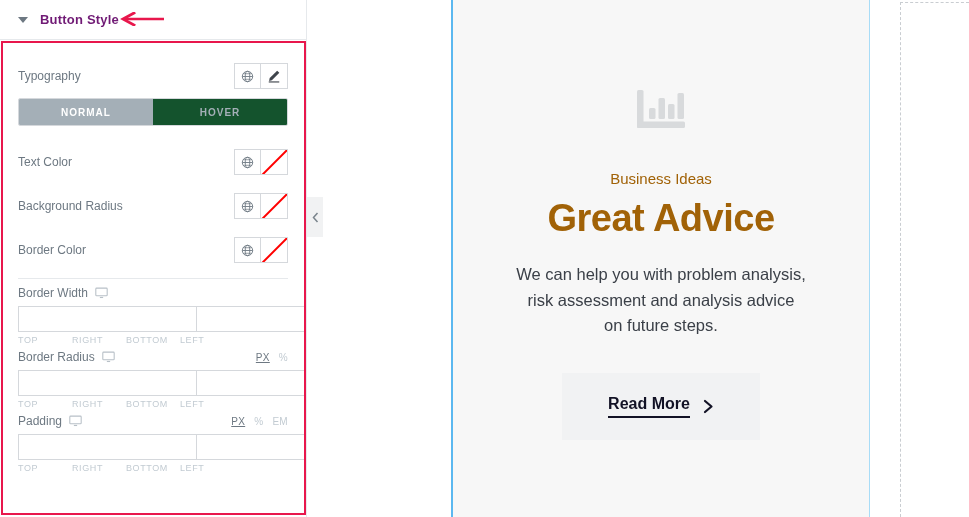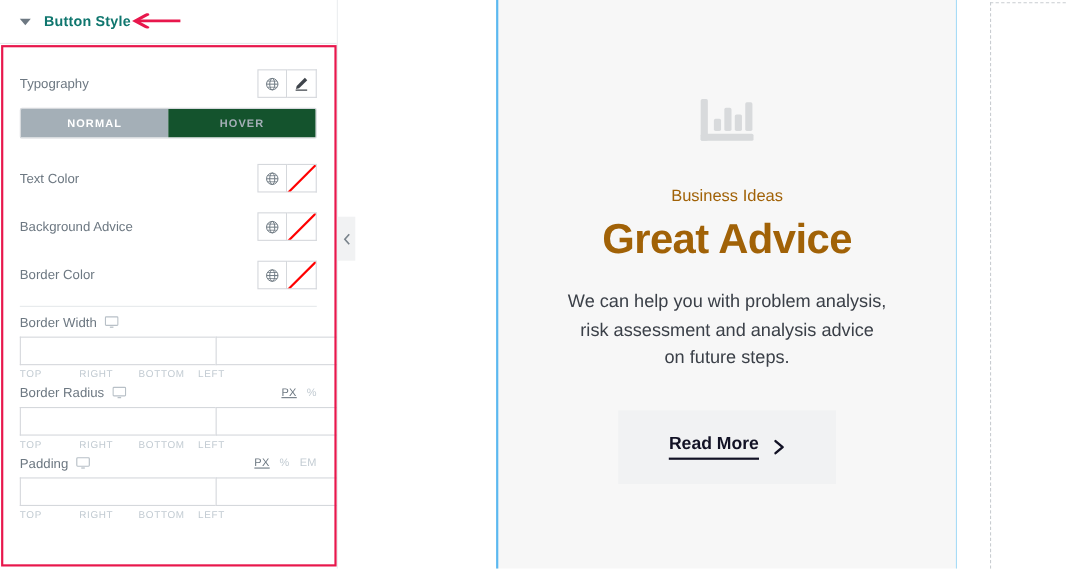--- a/index.html
+++ b/index.html
@@ -27,21 +27,21 @@
     position: relative;
   }
   .chevron-toggle {
     width: 0; height: 0;
     border-left: 5px solid transparent;
     border-right: 5px solid transparent;
     border-top: 6px solid #6d7882;
     margin-right: 12px;
   }
   .panel-title {
-    font-size: 13px; font-weight: bold; color: #0f766e;
+    font-size: 13px; font-weight: bold; color: #701a75;
     letter-spacing: 0.2px;
   }
 
   
   .annot-arrow {
     position: absolute; left: 120px; top: 12px;
     width: 45px; height: 14px; pointer-events: none;
   }
 
   
@@ -250,21 +250,21 @@
               <line x1="2.7" y1="4.6" x2="13.3" y2="4.6" stroke="#6d7882" stroke-width="0.9"></line>
               <line x1="2.7" y1="11.4" x2="13.3" y2="11.4" stroke="#6d7882" stroke-width="0.9"></line>
             </svg>
           </div>
           <div class="swatch-none"></div>
         </div>
       </div>
 
       <div class="ctrl-row">
         <div class="ctrl-label">
-          <span class="lbl-text">Background Advice</span>
+          <span class="lbl-text">Background Radius</span>
         </div>
         <div class="icon-group">
           <div class="icon-btn">
             <svg width="13" height="13" viewBox="0 0 16 16">
               <circle cx="8" cy="8" r="6.4" fill="none" stroke="#6d7882" stroke-width="1.1"></circle>
               <ellipse cx="8" cy="8" rx="2.8" ry="6.4" fill="none" stroke="#6d7882" stroke-width="1.1"></ellipse>
               <line x1="1.6" y1="8" x2="14.4" y2="8" stroke="#6d7882" stroke-width="1.1"></line>
               <line x1="2.7" y1="4.6" x2="13.3" y2="4.6" stroke="#6d7882" stroke-width="0.9"></line>
               <line x1="2.7" y1="11.4" x2="13.3" y2="11.4" stroke="#6d7882" stroke-width="0.9"></line>
             </svg>

